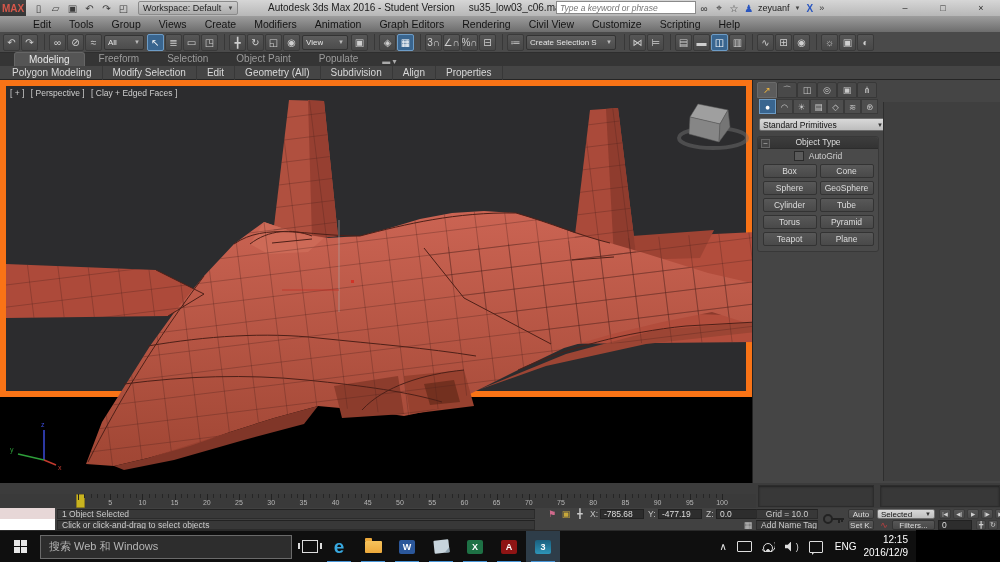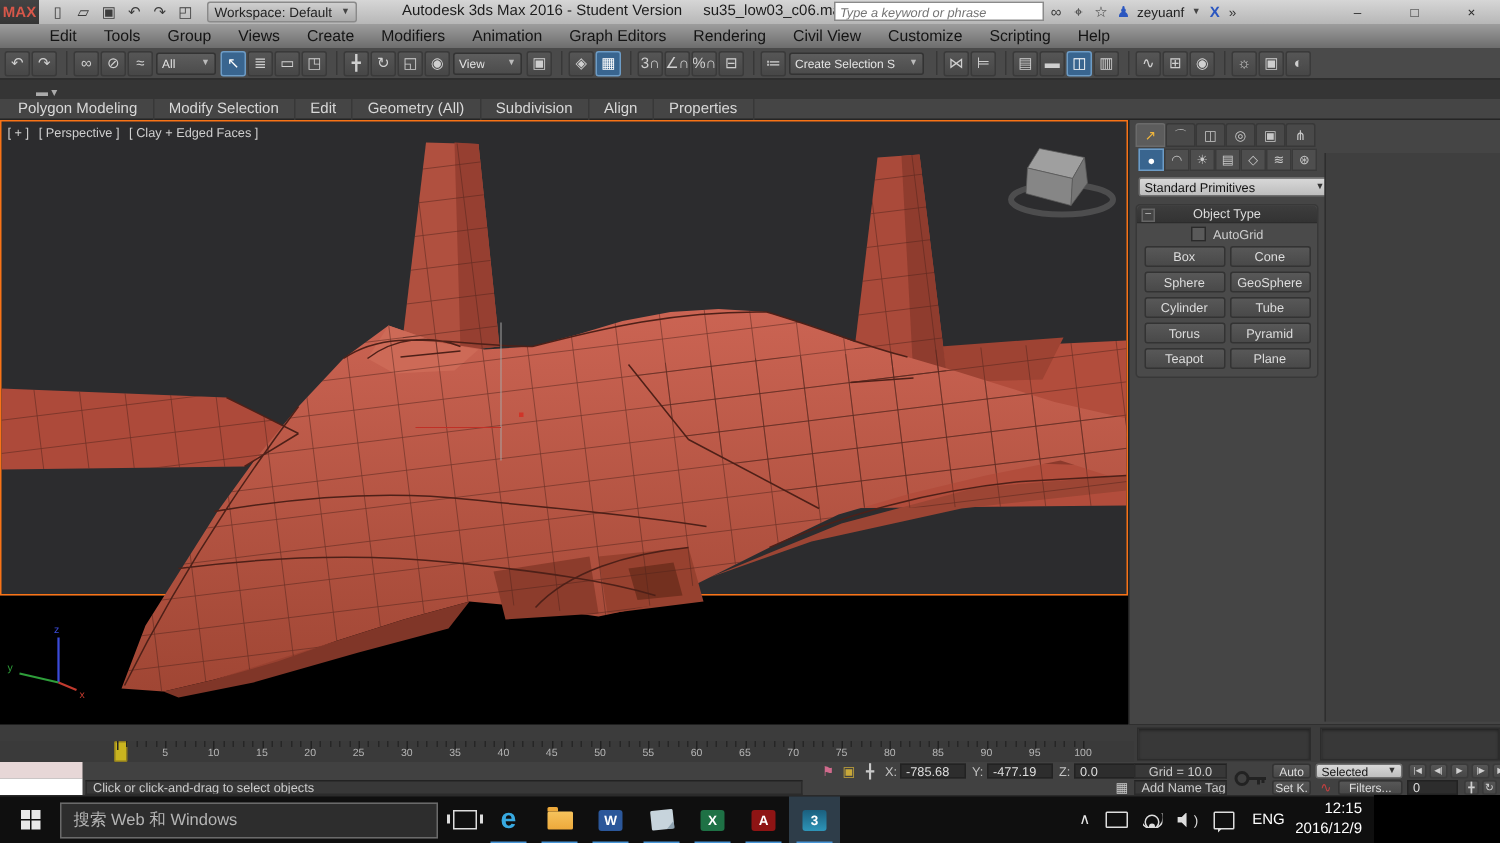--- a/index.html
+++ b/index.html
@@ -53,21 +53,21 @@
     display:flex;align-items:flex-end;padding-left:14px;box-sizing:border-box;}
   .ribtab{font-size:10px;color:#9b9b9b;padding:0 14px;line-height:13px;}
   .ribtab.active{background:#555;color:#e8e8e8;border:1px solid #666;border-bottom:none;
     border-radius:3px 3px 0 0;}
   .ribext{margin-left:10px;font-size:8px;color:#aaa;}
   .ribsecs{position:absolute;left:0;top:66px;width:1000px;height:14px;background:#454545;
     border-bottom:1px solid #252525;display:flex;align-items:center;padding-left:2px;box-sizing:border-box;}
   .ribsec{font-size:10px;color:#d8d8d8;padding:0 10px;line-height:14px;border-right:1px solid #383838;}
   
   .viewport{position:absolute;left:0;top:80px;width:752px;height:317px;background:#2c2c2e;
-    border:1px solid #f97316;box-sizing:border-box;}
+    border:6px solid #f97316;box-sizing:border-box;}
   .vplabel{position:absolute;left:4px;top:2px;font-size:8.5px;color:#cfcfcf;z-index:5;}
   .vplabel span{margin-right:4px;}
   .viewport svg{position:absolute;left:0;top:0;}
   
   .cmdpanel{position:absolute;left:752px;top:80px;width:248px;height:403px;background:#454545;
     border-left:1px solid #222;box-sizing:border-box;}
   .cp-right{position:absolute;left:130px;top:22px;width:116px;height:379px;background:#3f3f3f;
     border-left:1px solid #2e2e2e;}
   .cptabs{display:flex;height:15px;margin:2px 0 0 4px;}
   .cptab{width:18px;height:14px;display:flex;align-items:center;justify-content:center;
@@ -273,20 +273,28 @@
       <span class="tbi">∿</span>
       <span class="tbi">⊞</span>
       <span class="tbi">◉</span>
       <span class="tbsep"></span>
       <span class="tbi">☼</span>
       <span class="tbi">▣</span>
       <span class="tbi">◐</span>
     </div>
 
   <div class="ribtabs">
+    <span style="display:flex">
+
+    <span class="ribtab active">Modeling</span>
+        <span class="ribtab">Freeform</span>
+        <span class="ribtab">Selection</span>
+        <span class="ribtab">Object Paint</span>
+        <span class="ribtab">Populate</span>
+      </span>
     <span class="ribext">▬ ▾</span>
   </div>
   <div class="ribsecs">
 
   <span class="ribsec">Polygon Modeling</span>
       <span class="ribsec">Modify Selection</span>
       <span class="ribsec">Edit</span>
       <span class="ribsec">Geometry (All)</span>
       <span class="ribsec">Subdivision</span>
       <span class="ribsec">Align</span>
@@ -531,20 +539,21 @@
         <i class="tick maj" style="left: 722px;"></i>
         <b class="tlab" style="left: 722px;">100</b>
       </div>
     <div class="tlpanel" style="left:758px;width:114px;"></div>
     <div class="tlpanel" style="left:880px;width:118px;"></div>
   </div>
 
   <div class="statusbar">
     <div class="abs" style="left:0;top:0;width:55px;height:11px;background:#e7d7d7;"></div>
     <div class="abs" style="left:0;top:11px;width:55px;height:11px;background:#fff;"></div>
+    <div class="abs sfield" style="left:57px;top:1px;width:478px;height:10px;">1 Object Selected</div>
     <div class="abs sfield" style="left:57px;top:12px;width:478px;height:10px;">Click or click-and-drag to select objects</div>
     <span class="abs sicon" style="left:546px;top:1px;width:12px;height:10px;color:#d06a8c;">⚑</span>
     <span class="abs sicon" style="left:560px;top:1px;width:12px;height:10px;color:#c8a83a;">▣</span>
     <span class="abs sicon" style="left:574px;top:1px;width:12px;height:10px;">╋</span>
     <span class="abs slab" style="left:590px;top:1px;height:10px;">X:</span>
     <div class="abs numf" style="left:600px;top:1px;width:44px;height:10px;">-785.68</div>
     <span class="abs slab" style="left:648px;top:1px;height:10px;">Y:</span>
     <div class="abs numf" style="left:658px;top:1px;width:44px;height:10px;">-477.19</div>
     <span class="abs slab" style="left:706px;top:1px;height:10px;">Z:</span>
     <div class="abs numf" style="left:716px;top:1px;width:56px;height:10px;">0.0</div>

